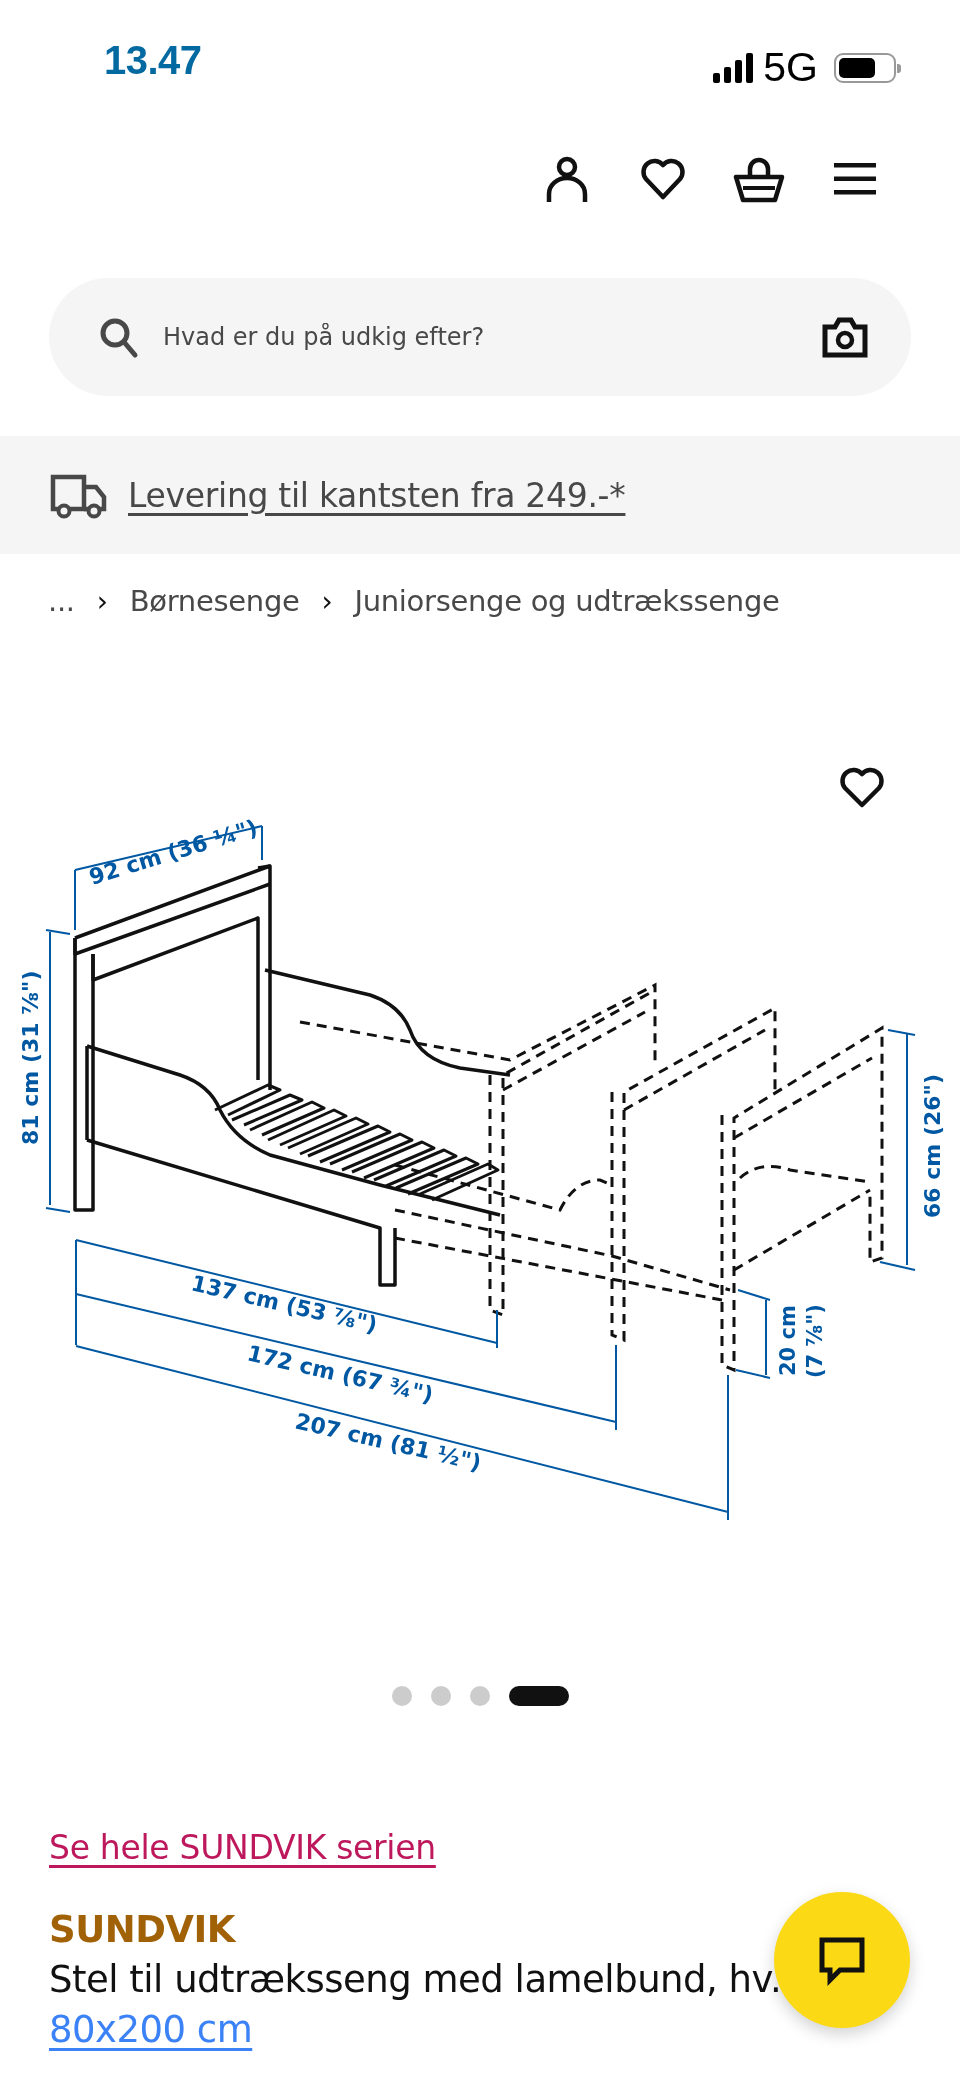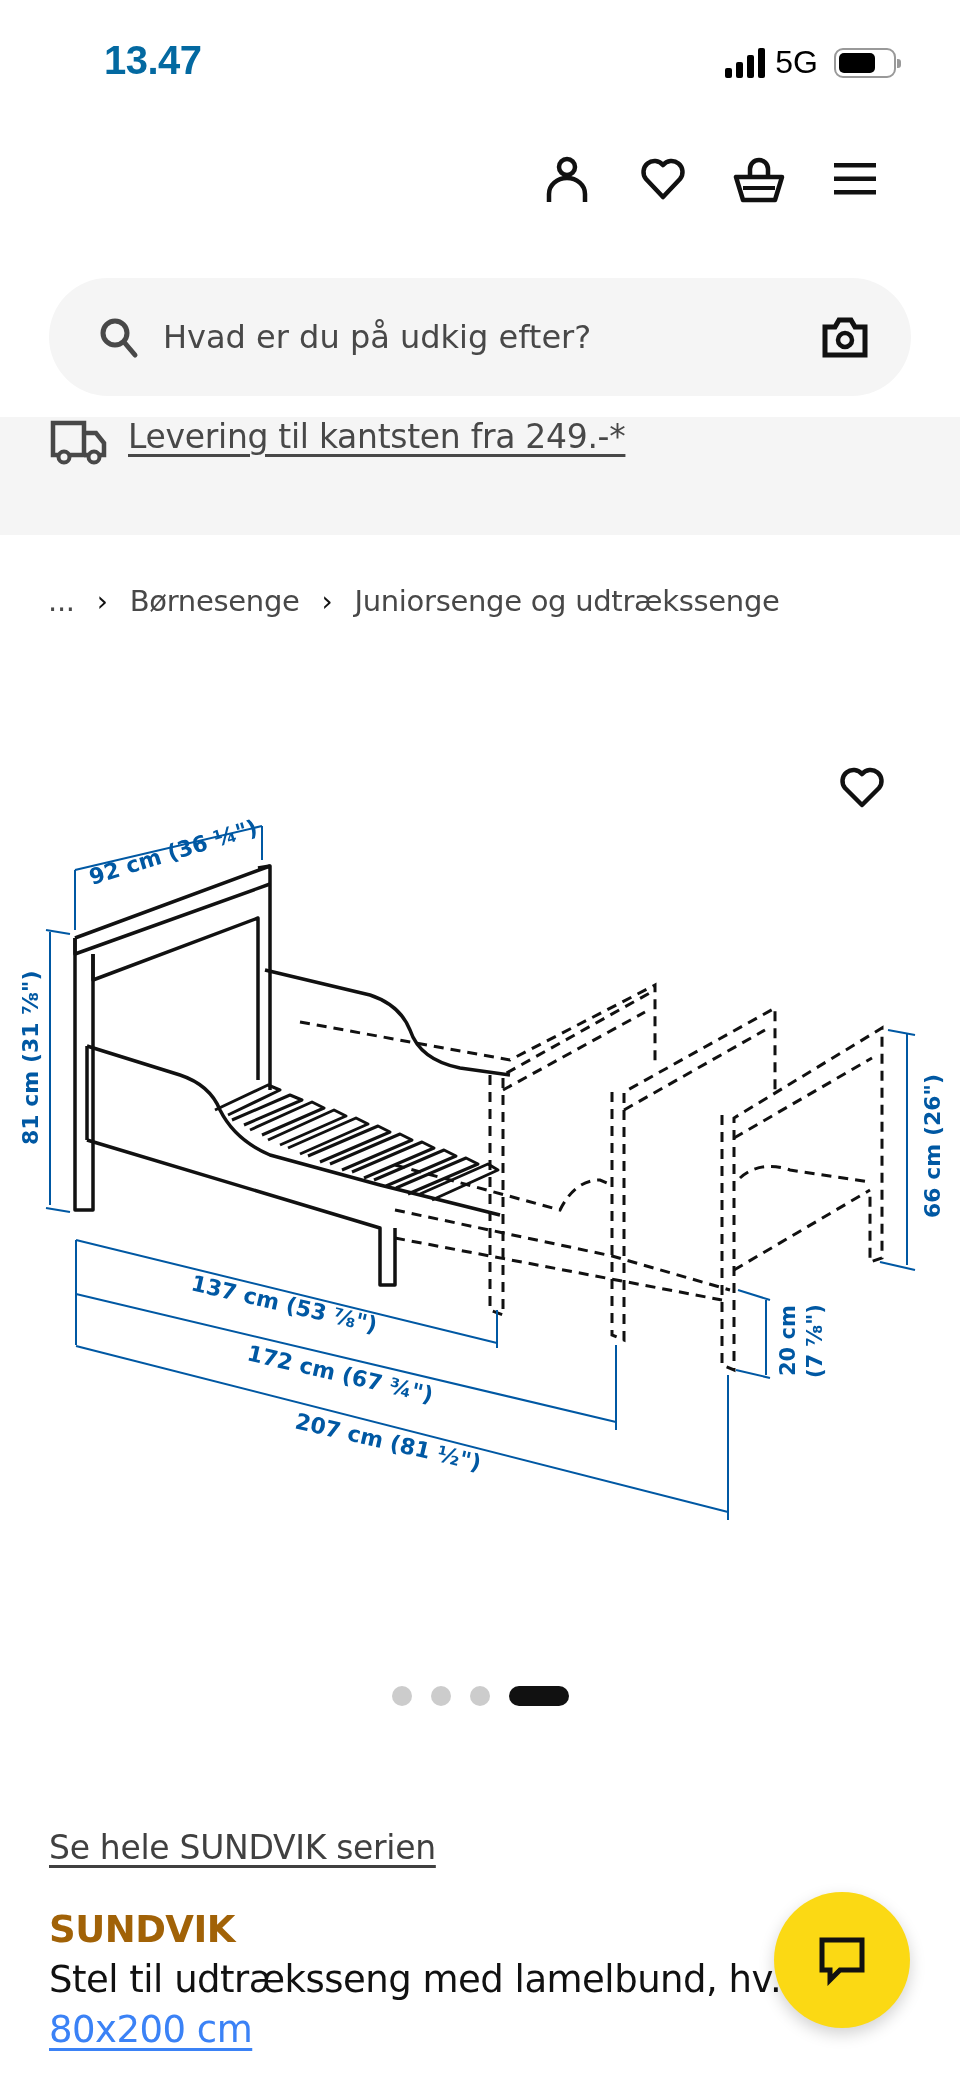--- a/index.html
+++ b/index.html
@@ -5,63 +5,63 @@
   * { box-sizing: border-box; margin: 0; padding: 0; }
   html, body { width: 960px; height: 2078px; background: #ffffff; overflow: hidden; }
   body { font-family: "DejaVu Sans", "Liberation Sans", sans-serif; color: #111; position: relative; }
 
   
   .status-bar { position: absolute; left: 0; top: 0; width: 960px; height: 120px; }
   .status-time { position: absolute; left: 104px; top: 38px; font-family: "Liberation Sans", sans-serif; font-weight: 700; font-size: 40px; letter-spacing: -0.5px; color: #0369a1; }
   .status-right { position: absolute; right: 64px; top: 44px; display: flex; align-items: center; gap: 10px; }
   .signal { display: flex; align-items: flex-end; gap: 4px; height: 30px; }
   .signal span { width: 7px; background: #000; border-radius: 2px; display: block; }
-  .net { font-family: "Liberation Sans", sans-serif; font-size: 32px; font-weight: 500; color: #000; text-align: right; }
+  .net { font-family: "Liberation Sans", sans-serif; font-size: 41px; font-weight: 500; color: #000; text-align: right; }
   .battery { width: 62px; height: 30px; border: 2.5px solid #999; border-radius: 9px; position: relative; padding: 3px; margin-left: 6px; }
   .battery .fill { width: 36px; height: 100%; background: #000; border-radius: 5px; }
   .battery::after { content: ""; position: absolute; right: -7px; top: 9px; width: 4px; height: 9px; background: #999; border-radius: 0 3px 3px 0; }
 
   
   .header { position: absolute; top: 130px; left: 0; width: 960px; height: 100px; }
   .logo { position: absolute; left: 49px; top: 0; width: 242px; height: 98px; background: #0058a3; }
   .logo .ellipse { position: absolute; left: 7px; top: 8px; width: 228px; height: 82px; background: #ffdb00; border-radius: 50%; }
   .logo .word { position: absolute; left: 0; top: 0; width: 100%; height: 100%; display: flex; align-items: center; justify-content: center; font-family: "Liberation Sans", sans-serif; font-weight: 900; font-size: 56px; color: #0058a3; letter-spacing: 1px; transform: scaleX(1.25); }
   .logo .reg { position: absolute; right: 15px; top: 27px; font-size: 11px; color: #0058a3; font-weight: 700; }
   .header-icons { position: absolute; top: 22px; left: 540px; display: flex; gap: 42px; }
   .hicon { width: 54px; height: 54px; display: flex; align-items: center; justify-content: center; cursor: pointer; }
 
   
   .search { position: absolute; left: 49px; top: 278px; width: 862px; height: 118px; background: #f5f5f5; border-radius: 59px; display: flex; align-items: center; }
   .search-icon { margin-left: 46px; width: 48px; height: 48px; }
-  .search-input { margin-left: 20px; flex: 1; border: none; background: transparent; font-family: "DejaVu Sans", sans-serif; font-size: 32px; color: #484848; outline: none; }
+  .search-input { margin-left: 20px; flex: 1; border: none; background: transparent; font-family: "DejaVu Sans", sans-serif; font-size: 24px; color: #484848; outline: none; }
   .search-input::placeholder { color: #484848; }
   .camera { width: 52px; height: 52px; margin-right: 40px; }
 
   
-  .banner { position: absolute; left: 0; top: 417px; width: 960px; height: 118px; background: #f5f5f5; display: flex; }
+  .banner { position: absolute; left: 0; top: 436px; width: 960px; height: 118px; background: #f5f5f5; display: flex; align-items: center; }
   .truck { margin-left: 50px; width: 58px; height: 48px; }
   .banner-link { margin-left: 20px; font-size: 33px; color: #484848; text-decoration: underline; text-underline-offset: 6px; font-family: "DejaVu Sans", sans-serif; letter-spacing: -0.3px; }
 
   
   .breadcrumb { position: absolute; left: 48px; top: 584px; display: flex; align-items: center; font-size: 29px; color: #484848; letter-spacing: -0.3px; }
   .breadcrumb .sep { margin: 0 22px; font-size: 28px; color: #111; }
   .breadcrumb a { color: #484848; text-decoration: none; }
 
   
   .product-image { position: absolute; left: 0; top: 700px; width: 960px; height: 960px; }
   .fav-btn { position: absolute; left: 832px; top: 758px; width: 60px; height: 60px; display: flex; align-items: center; justify-content: center; cursor: pointer; }
   .dim-text { font-family: "DejaVu Sans", sans-serif; font-weight: 700; fill: #0058a3; }
 
   
   .dots { position: absolute; left: 392px; top: 1686px; display: flex; align-items: center; gap: 19px; }
   .dot { width: 20px; height: 20px; border-radius: 50%; background: #cccccc; cursor: pointer; }
   .dot.active { width: 60px; border-radius: 10px; background: #111; }
 
   
-  .series-link { position: absolute; left: 49px; top: 1828px; font-size: 33px; color: #404040; text-decoration: underline; text-underline-offset: 6px; letter-spacing: -0.3px; }
+  .series-link { position: absolute; left: 49px; top: 1828px; font-size: 33px; color: #be185d; text-decoration: underline; text-underline-offset: 6px; letter-spacing: -0.3px; }
   .product-name { position: absolute; left: 49px; top: 1908px; font-size: 37px; font-weight: 700; color: #a16207; letter-spacing: -0.5px; }
   .product-desc { position: absolute; left: 49px; top: 1958px; font-size: 37px; color: #111; white-space: nowrap; letter-spacing: -0.5px; }
   .product-size { position: absolute; left: 49px; top: 2008px; font-size: 37px; color: #3b82f6; text-decoration: underline; text-underline-offset: 6px; letter-spacing: -0.5px; }
 
   
   .chat-fab { position: absolute; left: 774px; top: 1892px; width: 136px; height: 136px; border-radius: 50%; background: #fbd914; box-shadow: 0 6px 16px rgba(0,0,0,0.18); display: flex; align-items: center; justify-content: center; cursor: pointer; }
 </style>
 </head>
 <body>
 

